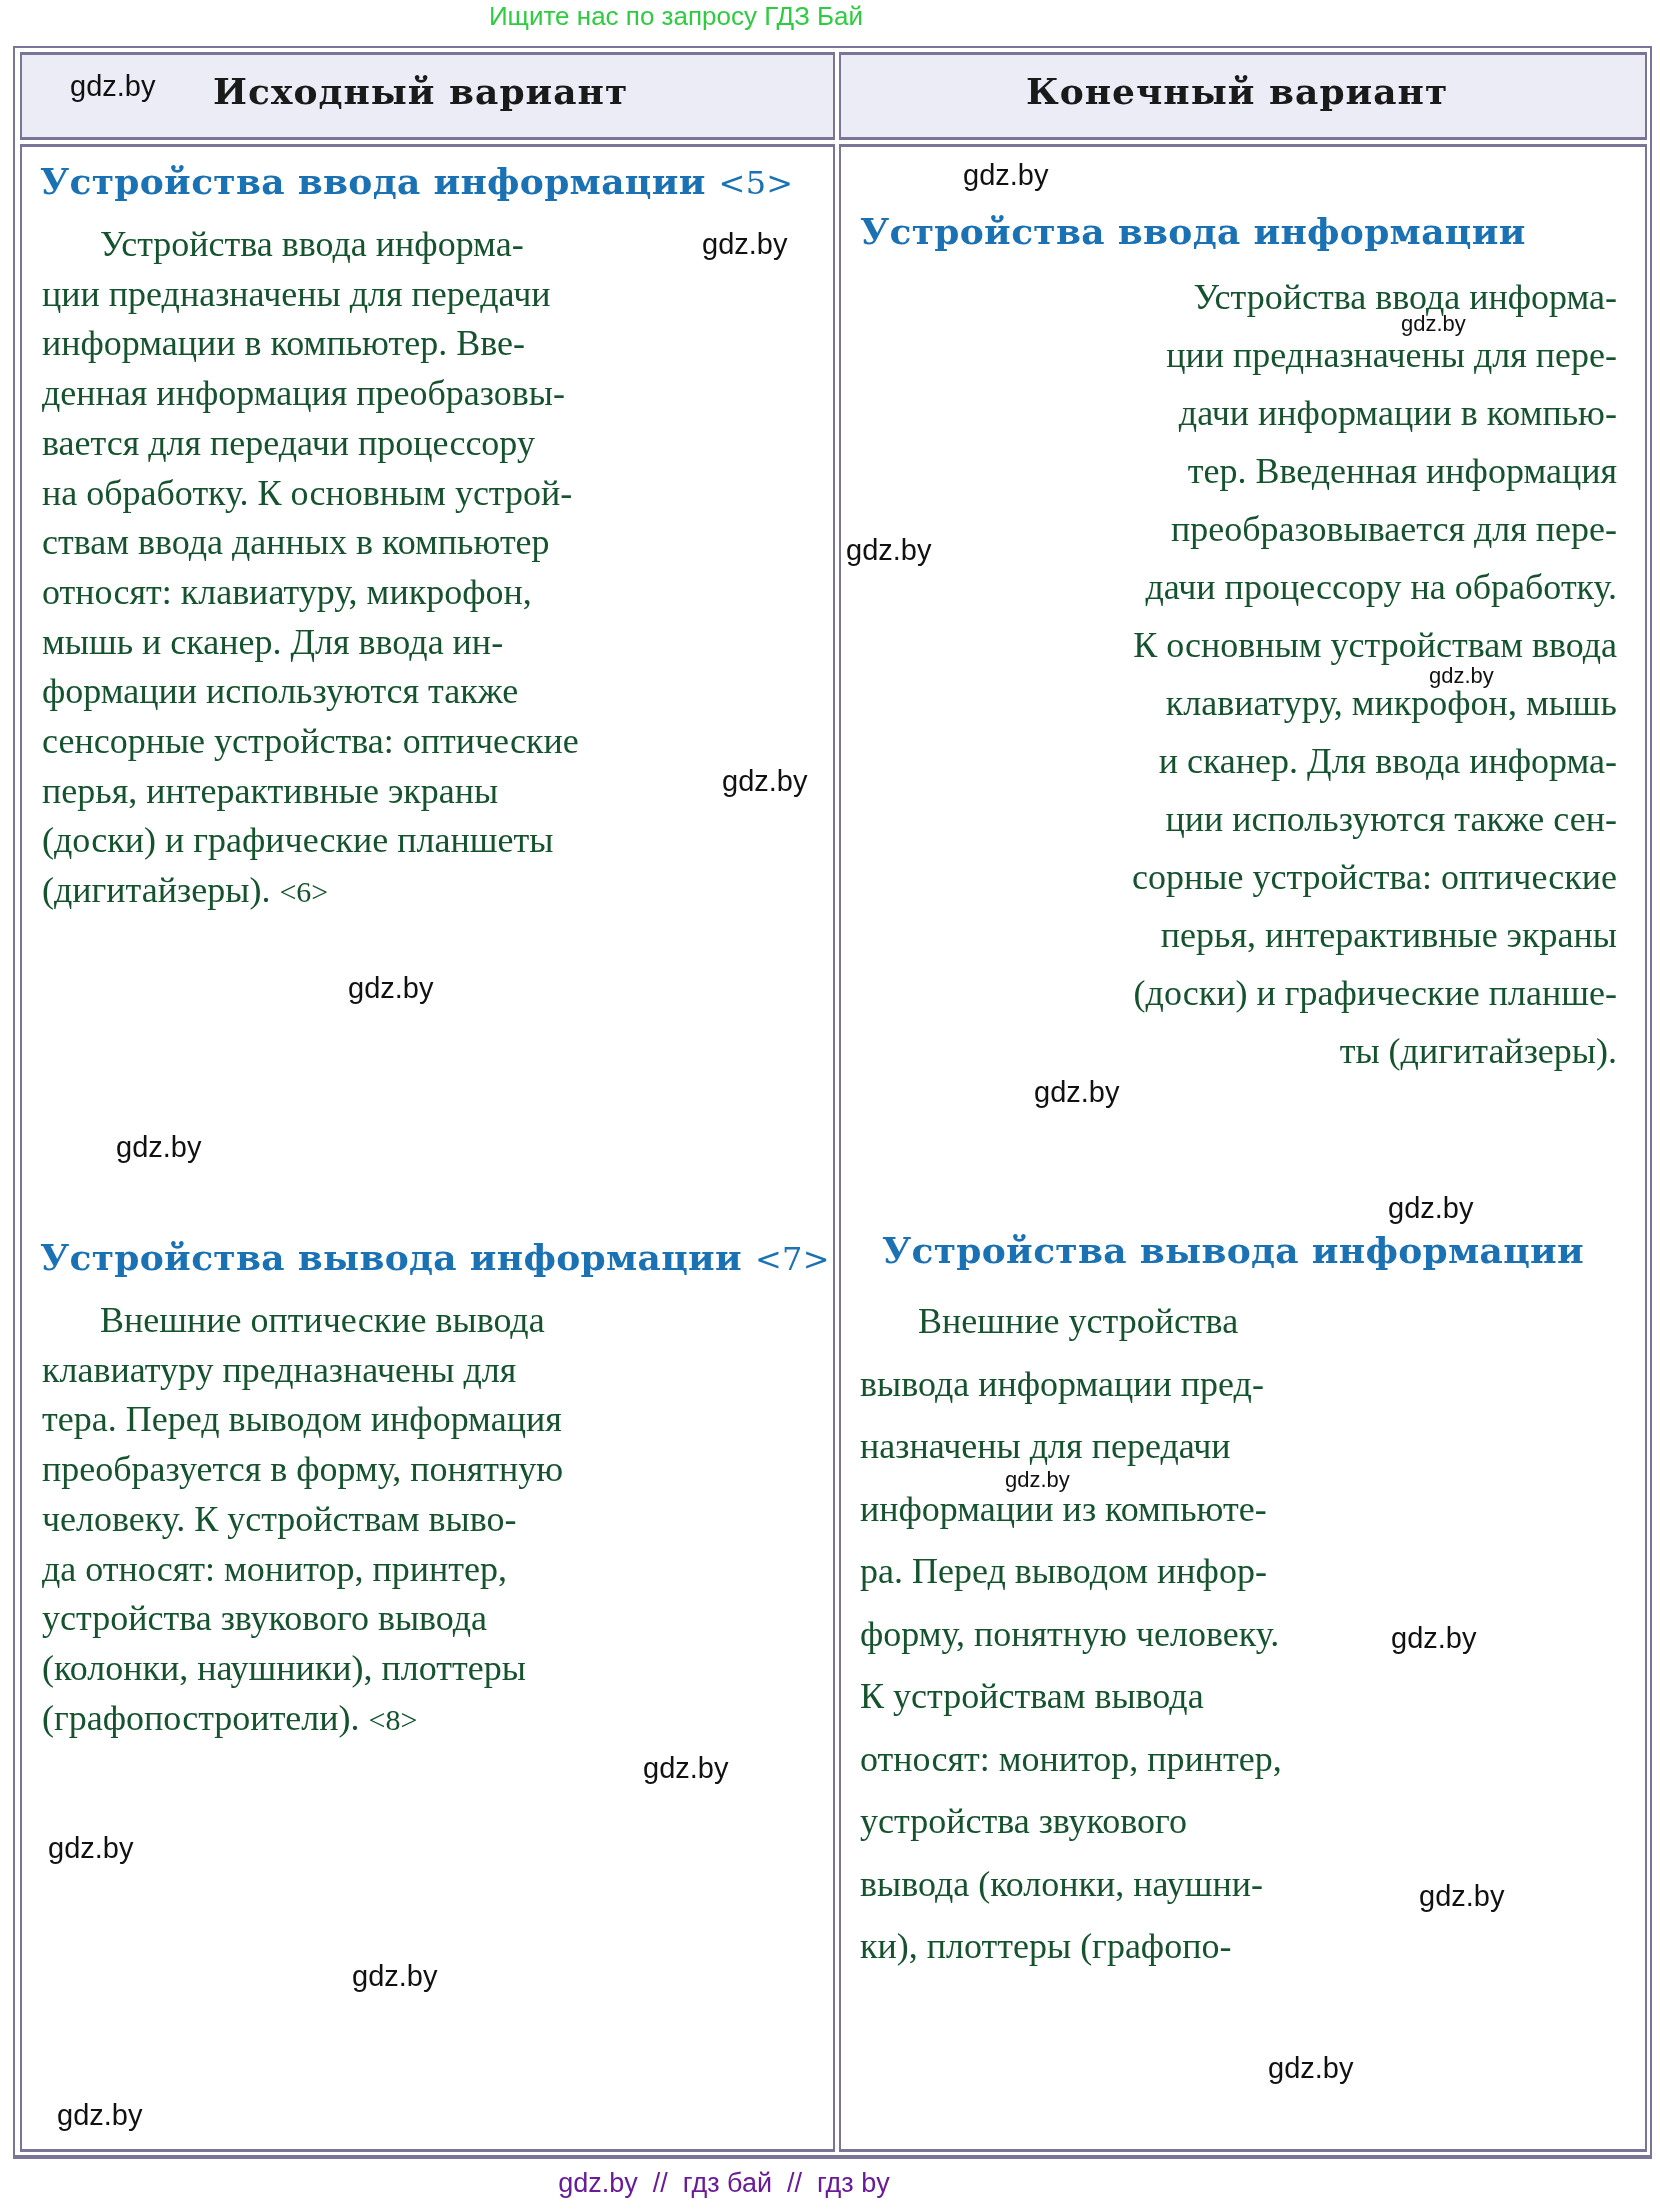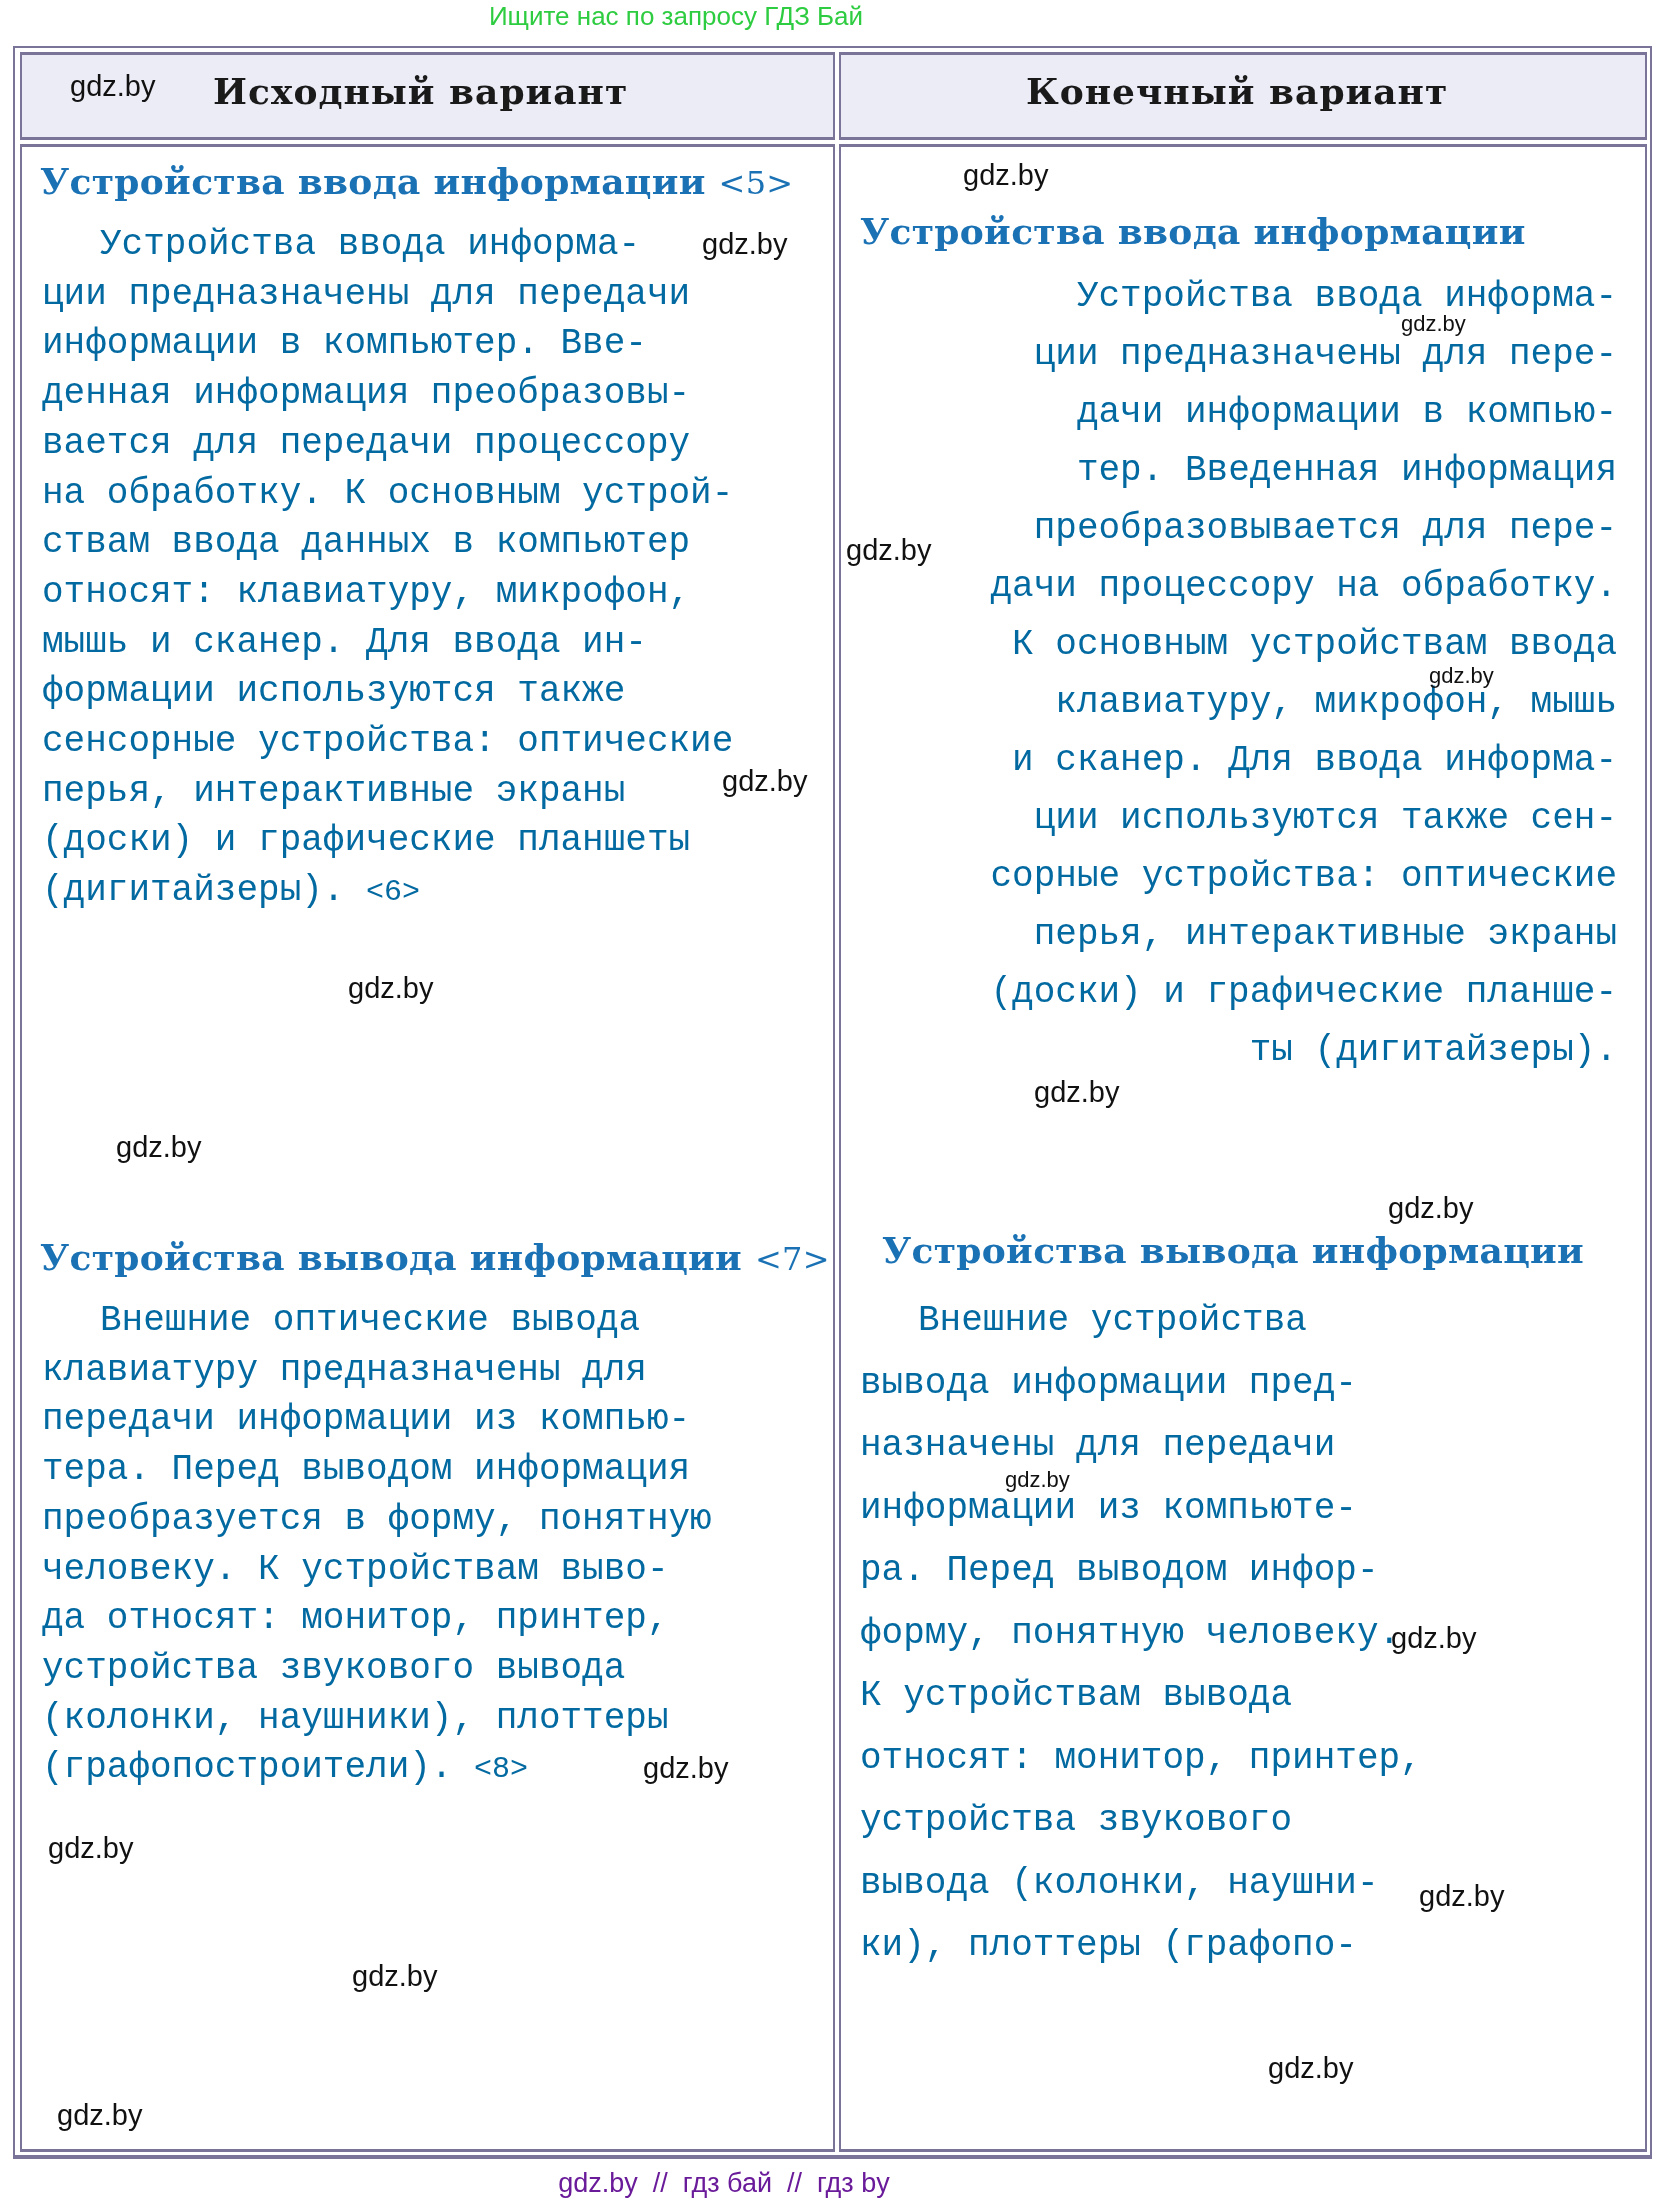--- a/index.html
+++ b/index.html
@@ -10,21 +10,21 @@
   .head-cell { background:#ececf7; }
   .head-left { left:20px; top:52px; width:815px; height:88px; }
   .head-right { left:839px; top:52px; width:808px; height:88px; }
   .body-left { left:20px; top:144px; width:815px; height:2008px; background:#fff; }
   .body-right { left:839px; top:144px; width:808px; height:2008px; background:#fff; }
   .head-title { position:absolute; font-family:"DejaVu Serif", serif; font-weight:bold; font-size:36px; color:#1a1a1a; letter-spacing:1px; }
   .wm { position:absolute; font-family:"Liberation Sans", sans-serif; color:#111; font-size:29px; line-height:32px; white-space:nowrap; }
   .wm.small { font-size:22px; }
   .sec-title { position:absolute; font-family:"DejaVu Serif", serif; font-weight:bold; color:#1a72b5; font-size:36px; white-space:nowrap; letter-spacing:0.3px; }
   .sec-title .ref { font-weight:normal; font-size:32px; }
-  .para { position:absolute; font-family:Liberation Mono, monospace; font-size:36px; color:#0369a1; white-space:nowrap; }
+  .para { position:absolute; font-family:Liberation Serif, serif; font-size:36px; color:#14532d; white-space:nowrap; }
   .para .ln { display:block; }
   .footer { position:absolute; left:0; width:1448px; top:2168px; text-align:center; font-family:"Liberation Sans", sans-serif; font-size:27px; color:#6a1b9a; }
 </style>
 </head>
 <body>
 
 <div class="top-banner">Ищите нас по запросу ГДЗ Бай</div>
 
 <div class="table-outer"></div>
 
@@ -62,21 +62,20 @@
 <div class="wm" style="left:348px;top:972px;">gdz.by</div>
 <div class="wm" style="left:116px;top:1131px;">gdz.by</div>
 
 <div class="sec-title" style="left:40px;top:1236px;">
   <span>Устройства вывода информации</span>
   <span class="ref">&lt;7&gt;</span>
 </div>
 <div class="para" style="left:42px;top:1296px;line-height:49.7px;">
   <span class="ln" style="padding-left:58px;">Внешние оптические вывода</span>
   <span class="ln">клавиатуру предназначены для</span>
-  <span class="ln">передачи информации из компью-</span>
   <span class="ln">тера. Перед выводом информация</span>
   <span class="ln">преобразуется в форму, понятную</span>
   <span class="ln">человеку. К устройствам выво-</span>
   <span class="ln">да относят: монитор, принтер,</span>
   <span class="ln">устройства звукового вывода</span>
   <span class="ln">(колонки, наушники), плоттеры</span>
   <span class="ln"><span>(графопостроители).</span> <span style="font-size:30px;">&lt;8&gt;</span></span>
 </div>
 <div class="wm" style="left:643px;top:1752px;">gdz.by</div>
 <div class="wm" style="left:48px;top:1832px;">gdz.by</div>

